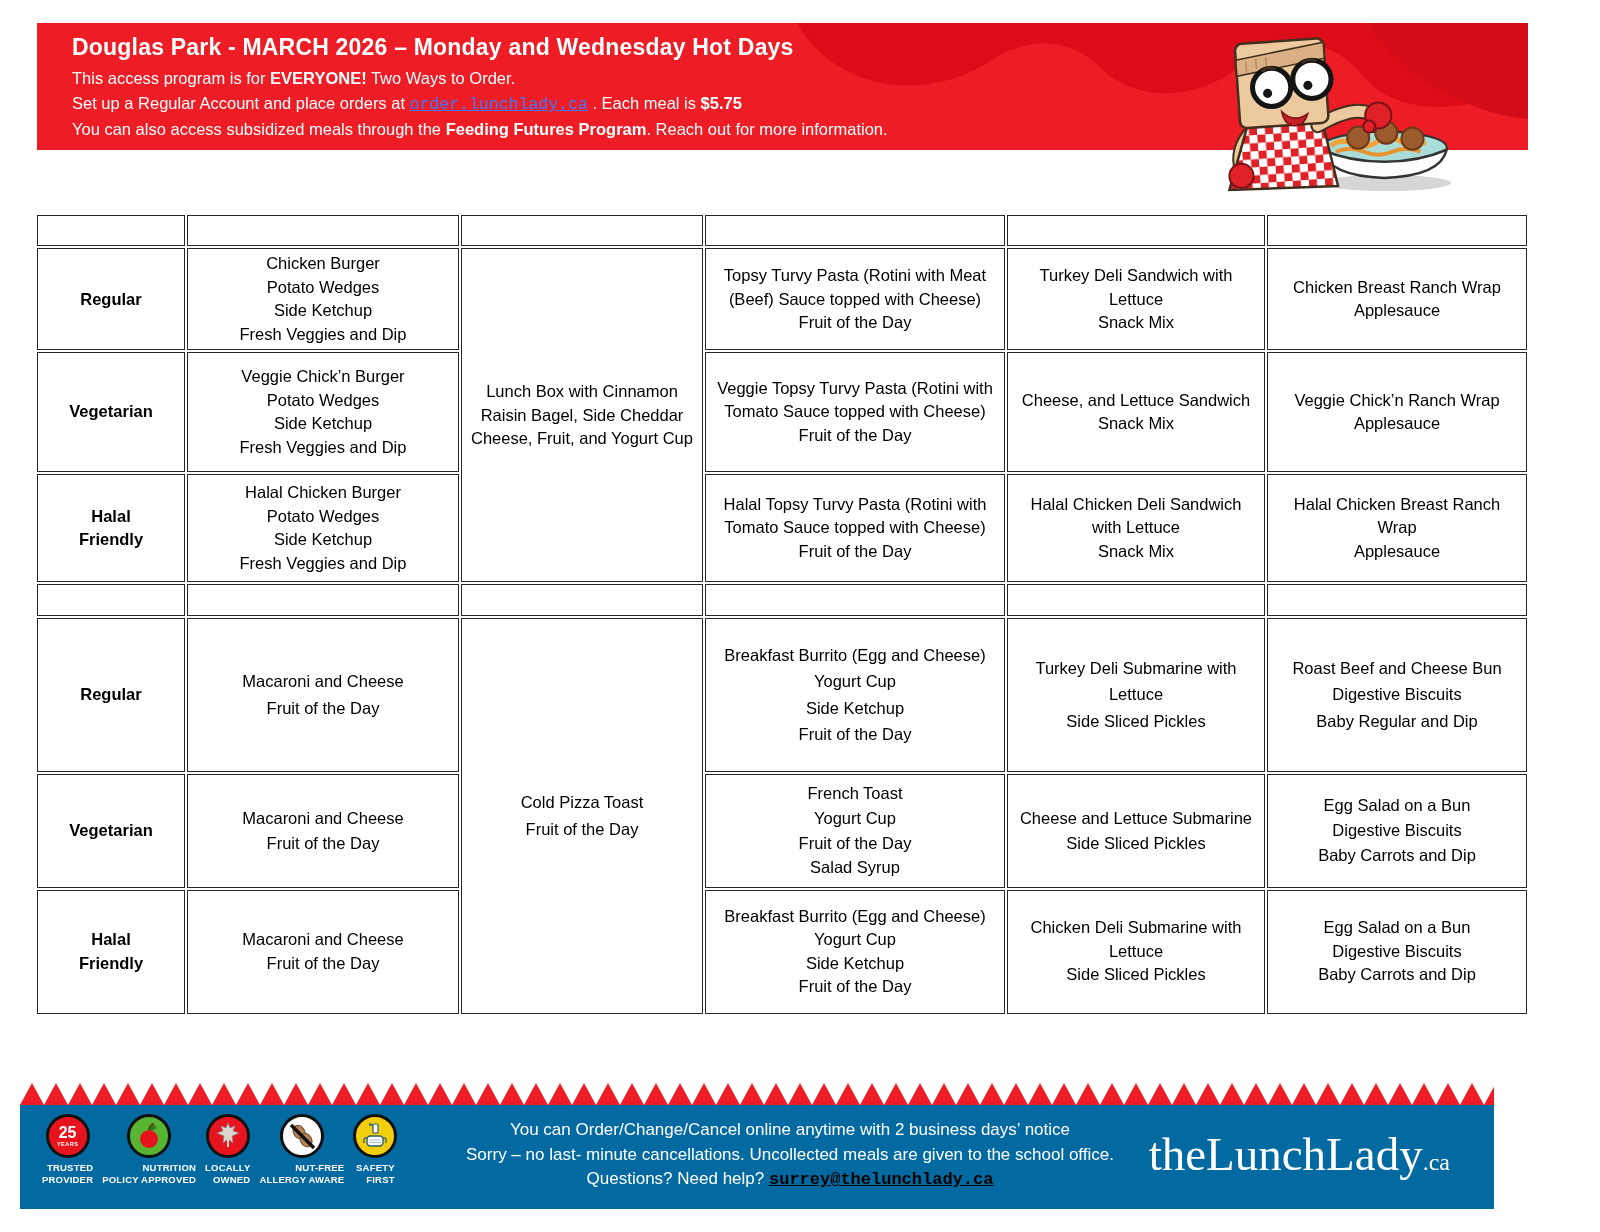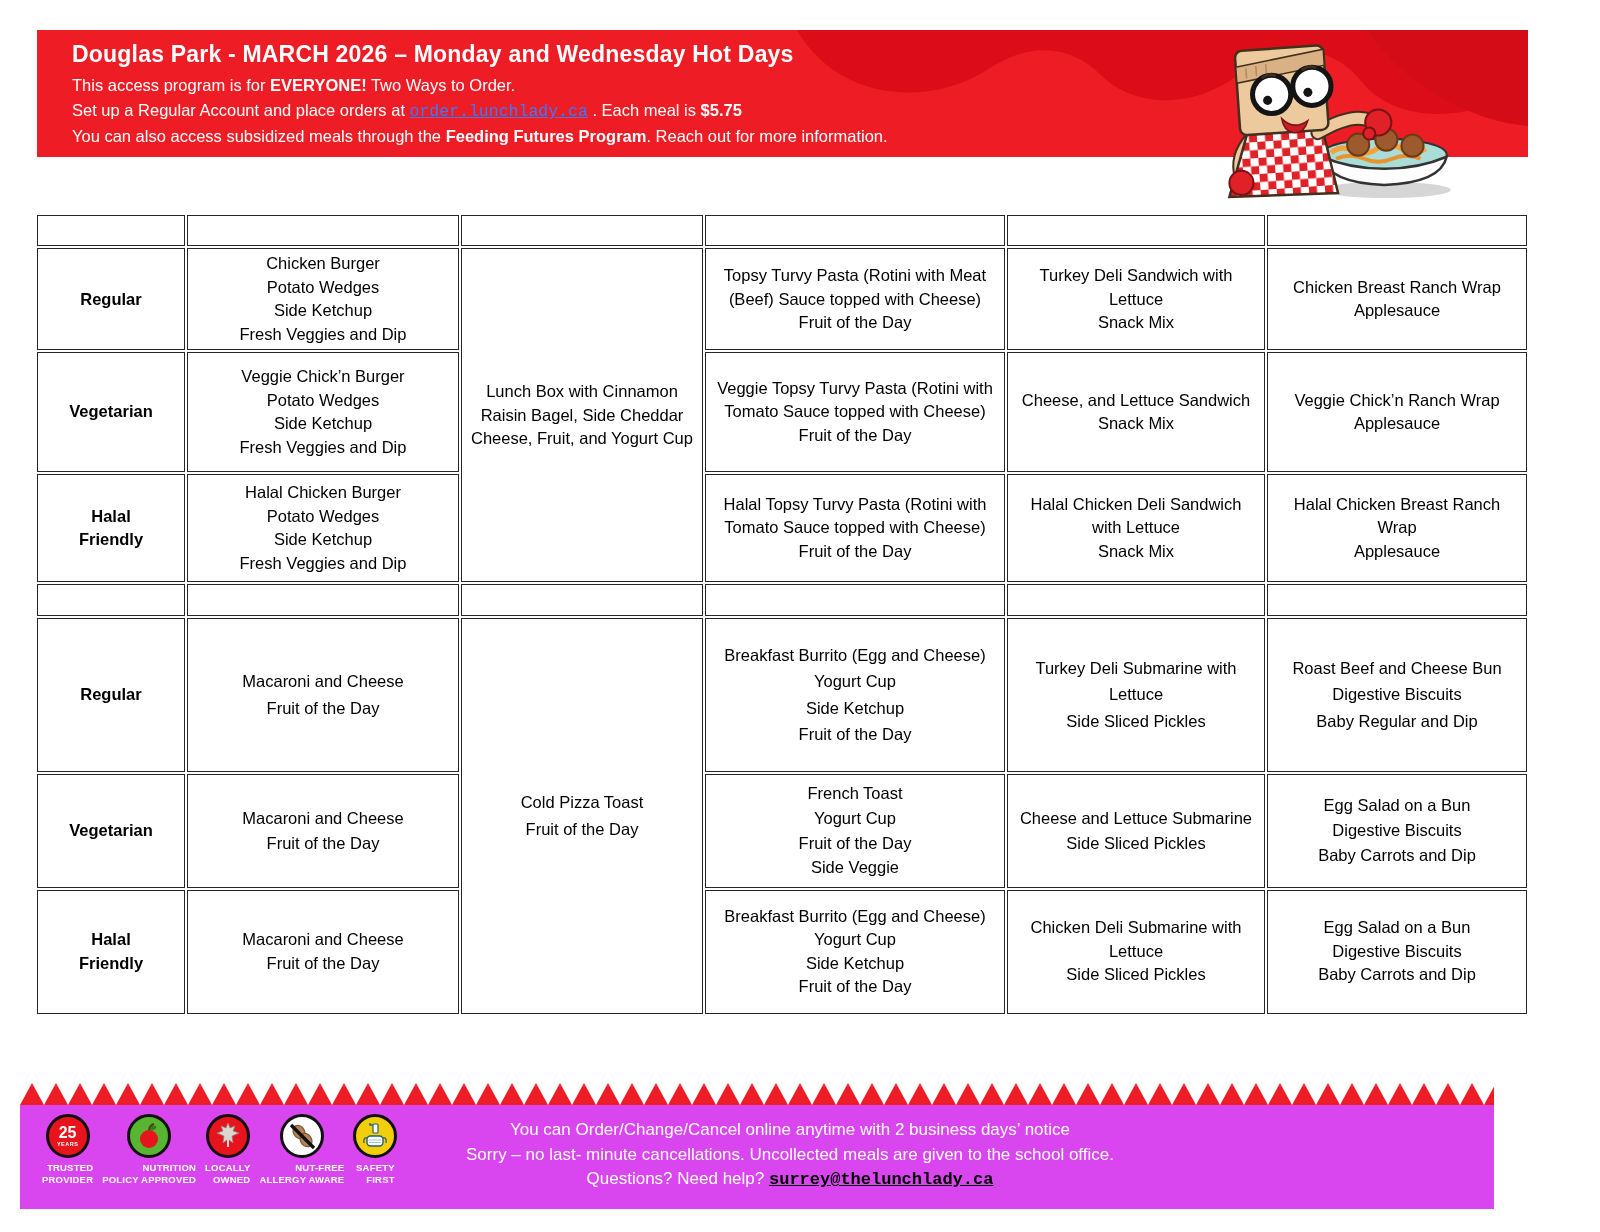--- a/index.html
+++ b/index.html
@@ -3,21 +3,21 @@
 <meta charset="utf-8">
 <style>
   * { box-sizing: border-box; }
   html,body { margin:0; padding:0; }
   body {
     width:1600px; height:1232px; position:relative; background:#ffffff;
     font-family:"Liberation Sans","DejaVu Sans",sans-serif; color:#000;
   }
 
   
-  .banner { position:absolute; left:37px; top:30px; width:1491px; height:127px;
+  .banner { position:absolute; left:37px; top:23px; width:1491px; height:127px;
             background:#ee1c24; color:#fff; }
   .banner-waves { position:absolute; left:0; top:0; width:100%; height:100%; overflow:hidden; }
   .banner-waves svg { display:block; width:100%; height:100%; }
   .banner-content { position:relative; padding:11px 0 0 35px; z-index:2; }
   .banner-title { font-size:23px; font-weight:bold; margin:0 0 7px 0; letter-spacing:.2px; }
   .banner-sub { font-size:16.5px; margin:0 0 4px 0; line-height:1.28; }
   .order-link { color:#3a7aff; text-decoration:underline; cursor:pointer;font-family:Liberation Mono, monospace; }
   .mascot-wrap { position:absolute; left:1148px; top:4px; width:292px; height:166px; z-index:3; }
   .mascot-wrap svg { width:100%; height:100%; display:block; }
 
@@ -35,21 +35,21 @@
   tr.rh-a td { height:100px; }
   tr.rh-b td { height:120px; }
   tr.rh-c td { height:108px; }
   tr.rh-d td { height:154px; line-height:1.6; }
   tr.rh-e td { height:114px; line-height:1.5; }
   tr.rh-f td { height:124px; }
 
   
   .footer { position:absolute; left:20px; top:1083px; width:1474px; }
   .zigzag svg { display:block; width:100%; height:22px; }
-  .footer-body { background:#d946ef; height:104px; position:relative; color:#fff; }
+  .footer-body { background:#0369a1; height:104px; position:relative; color:#fff; }
   .badges { position:absolute; left:22px; top:9px; display:flex; gap:9px; align-items:flex-start; }
   .badge { display:flex; flex-direction:column; align-items:center; }
   .badge-circle { width:44px; height:44px; border-radius:50%; border:3px solid #111;
                   display:flex; flex-direction:column; align-items:center; justify-content:center; flex:none; }
   .bc-red { background:#e8141d; } .bc-green { background:#57b531; }
   .bc-white { background:#fff; } .bc-yellow { background:#f3cf0b; }
   .badge-25-big { font-size:16px; font-weight:bold; color:#fff; line-height:1; }
   .badge-25-small { font-size:5.5px; font-weight:bold; color:#fff; line-height:1.2; letter-spacing:.5px; }
   .badge-label { margin-top:4px; font-size:9.5px; font-weight:bold; text-align:right;
                  white-space:pre-line; line-height:1.22; letter-spacing:.2px; }
@@ -204,21 +204,21 @@
 Digestive Biscuits
 Baby Regular and Dip</td>
     </tr>
     <tr class="rh-e">
       <td class="cat ml">Vegetarian</td>
       <td class="ml">Macaroni and Cheese
 Fruit of the Day</td>
       <td class="ml">French Toast
 Yogurt Cup
 Fruit of the Day
-Side Veggie</td>
+Salad Syrup</td>
       <td class="ml">Cheese and Lettuce Submarine
 Side Sliced Pickles</td>
       <td class="ml">Egg Salad on a Bun
 Digestive Biscuits
 Baby Carrots and Dip</td>
     </tr>
     <tr class="rh-f">
       <td class="cat ml">Halal
 Friendly</td>
       <td class="ml">Macaroni and Cheese
@@ -305,15 +305,18 @@
 FIRST</div>
       </div>
     </div>
 
     <div class="footer-center">
       <div>You can Order/Change/Cancel online anytime with 2 business days’ notice</div>
       <div>Sorry – no last- minute cancellations. Uncollected meals are given to the school office.</div>
       <div><span>Questions? Need help? </span><a class="footer-email">surrey@thelunchlady.ca</a></div>
     </div>
 
+    <div class="logo">
+      <span class="logo-main">theLunchLady</span><span class="logo-suffix">.ca</span>
+    </div>
 
   </div>
 </div>
 
 </body></html>

